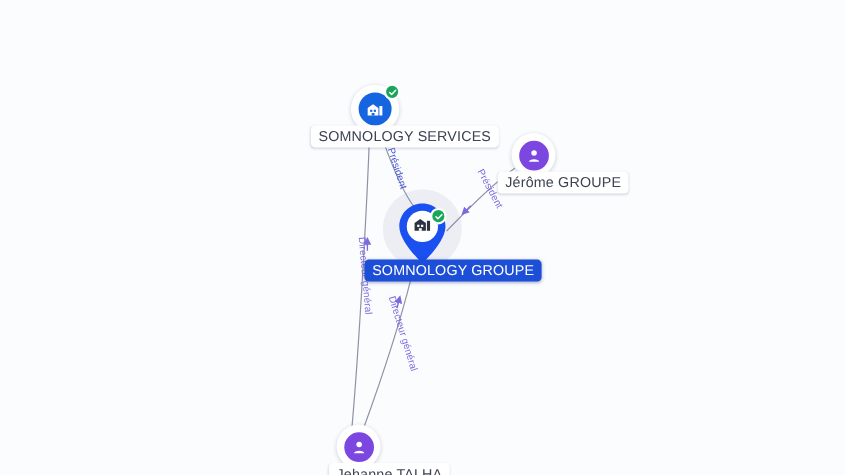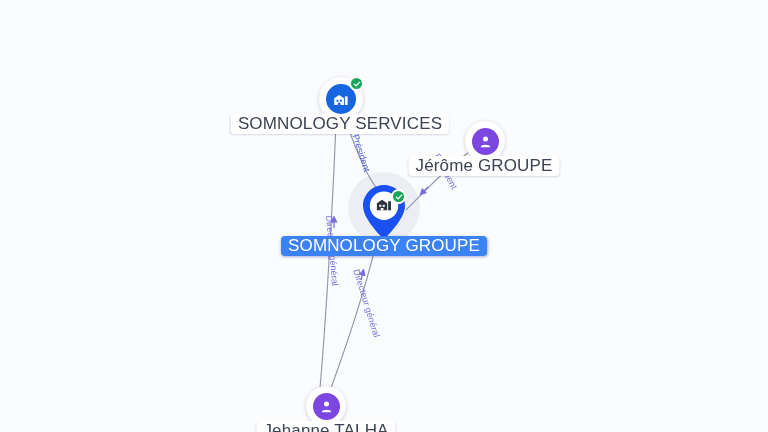--- a/index.html
+++ b/index.html
@@ -120,31 +120,32 @@
     box-sizing: border-box;
   }
   .badge-check.on-circle { right: -1px; top: -1px; }
   .badge-check.on-pin { right: 1px; top: 5px; }
 
   
   .node-label {
     position: absolute;
     transform: translate(-50%, 0);
     white-space: nowrap;
-    font-size: 17px;
+    font-size: 13px;
     line-height: 14px;
     padding: 3px 7px;
     border-radius: 4px;
     background: #ffffff;
     color: #3c4353;
     box-shadow: 0 1px 3px rgba(30,40,80,.20);
     letter-spacing: .15px;
+    margin-left: 28px;
   }
   .node-label.selected {
-    background: #3b82f6;
+    background: #1d4ed8;
     color: #ffffff;
     box-shadow: 0 1px 3px rgba(20,40,120,.35);
   }
   .node-label.plain {
     box-shadow: 0 1px 2px rgba(30,40,80,.16);
   }
 
   
   .edge-label {
     position: absolute;

